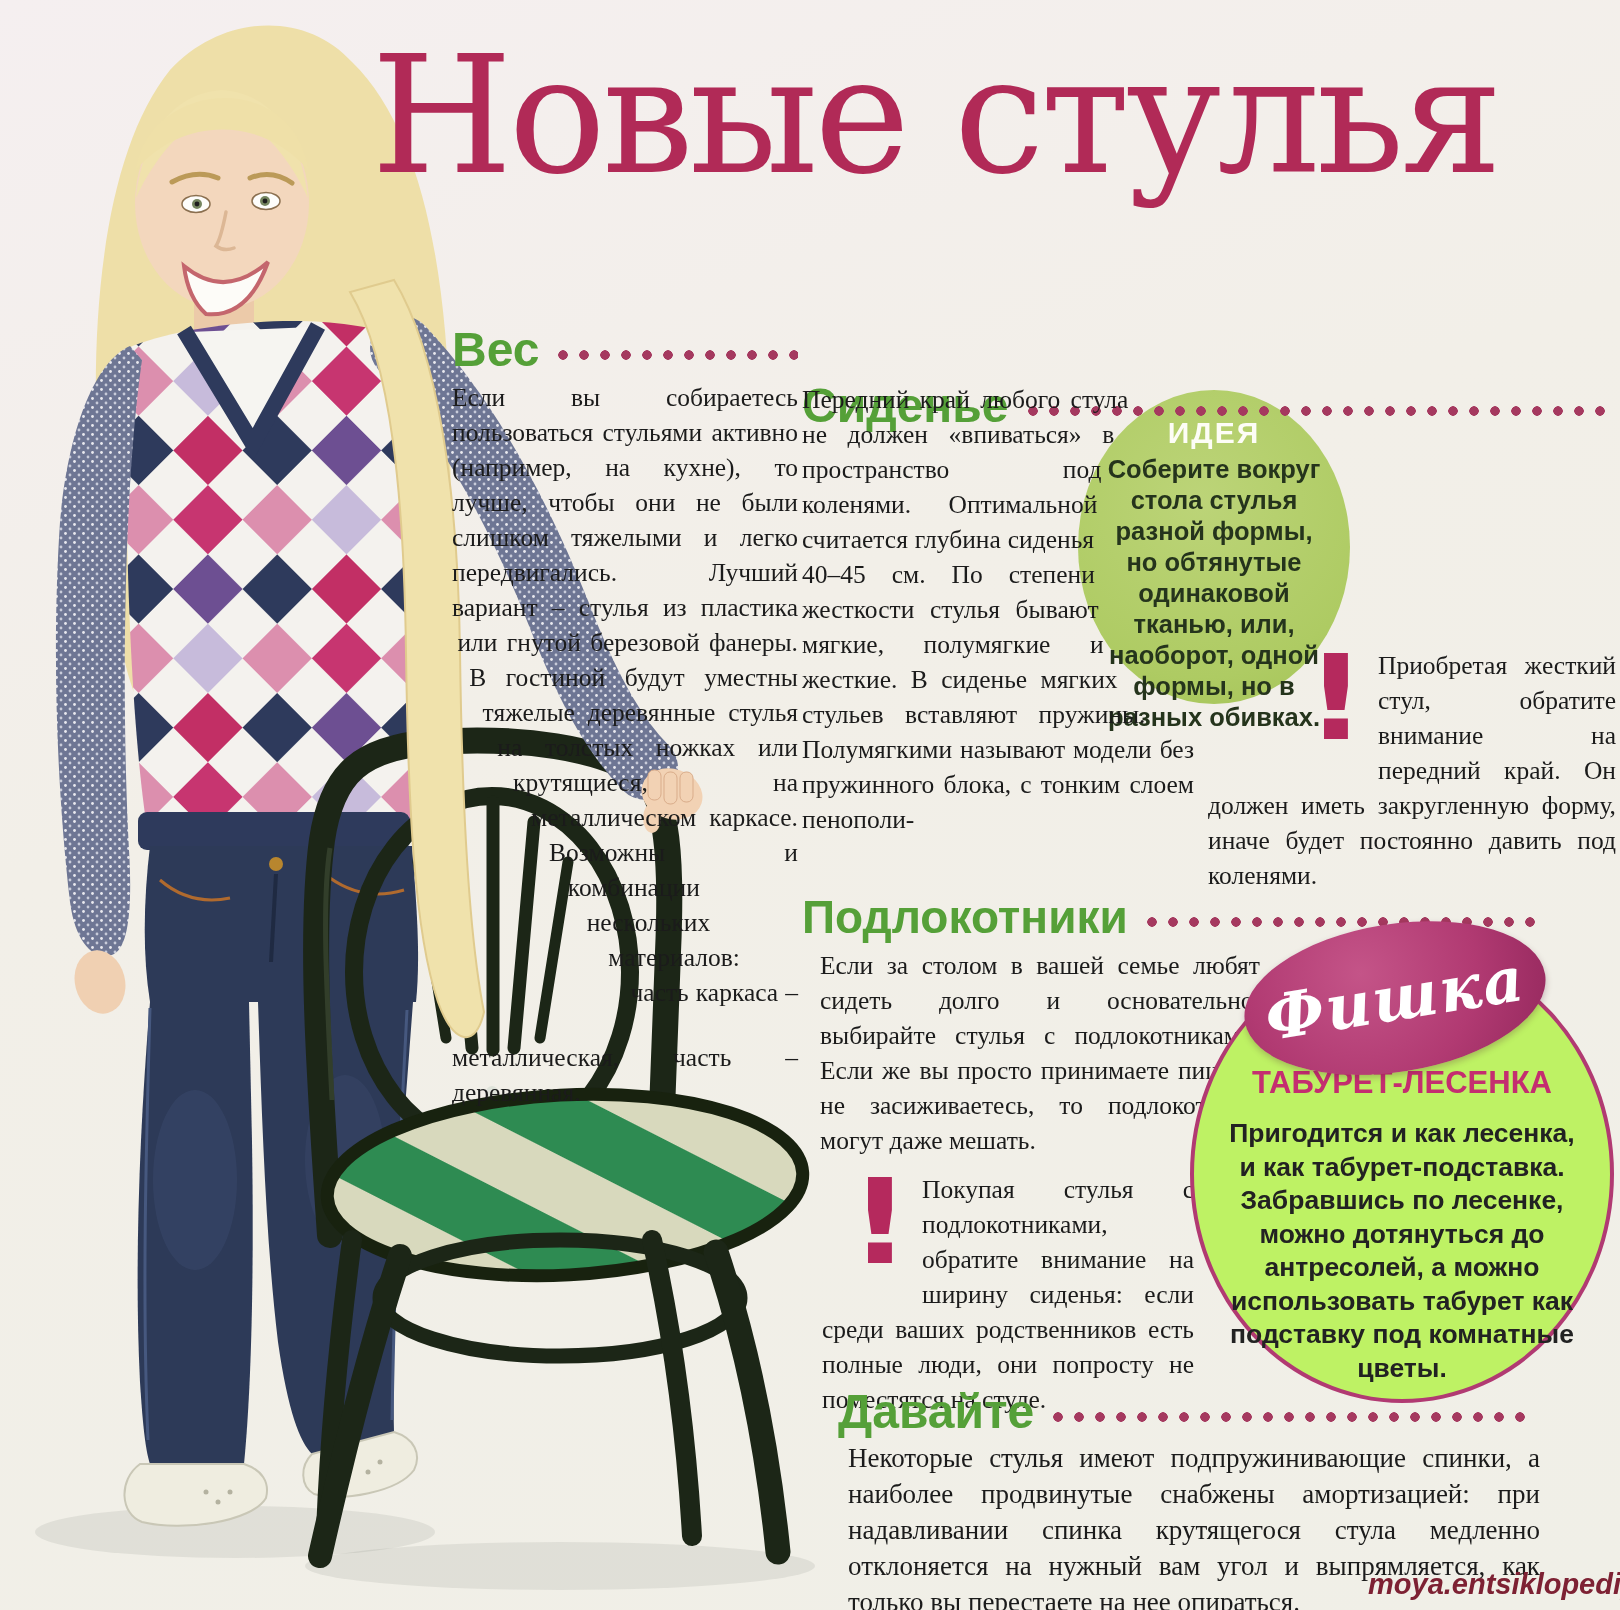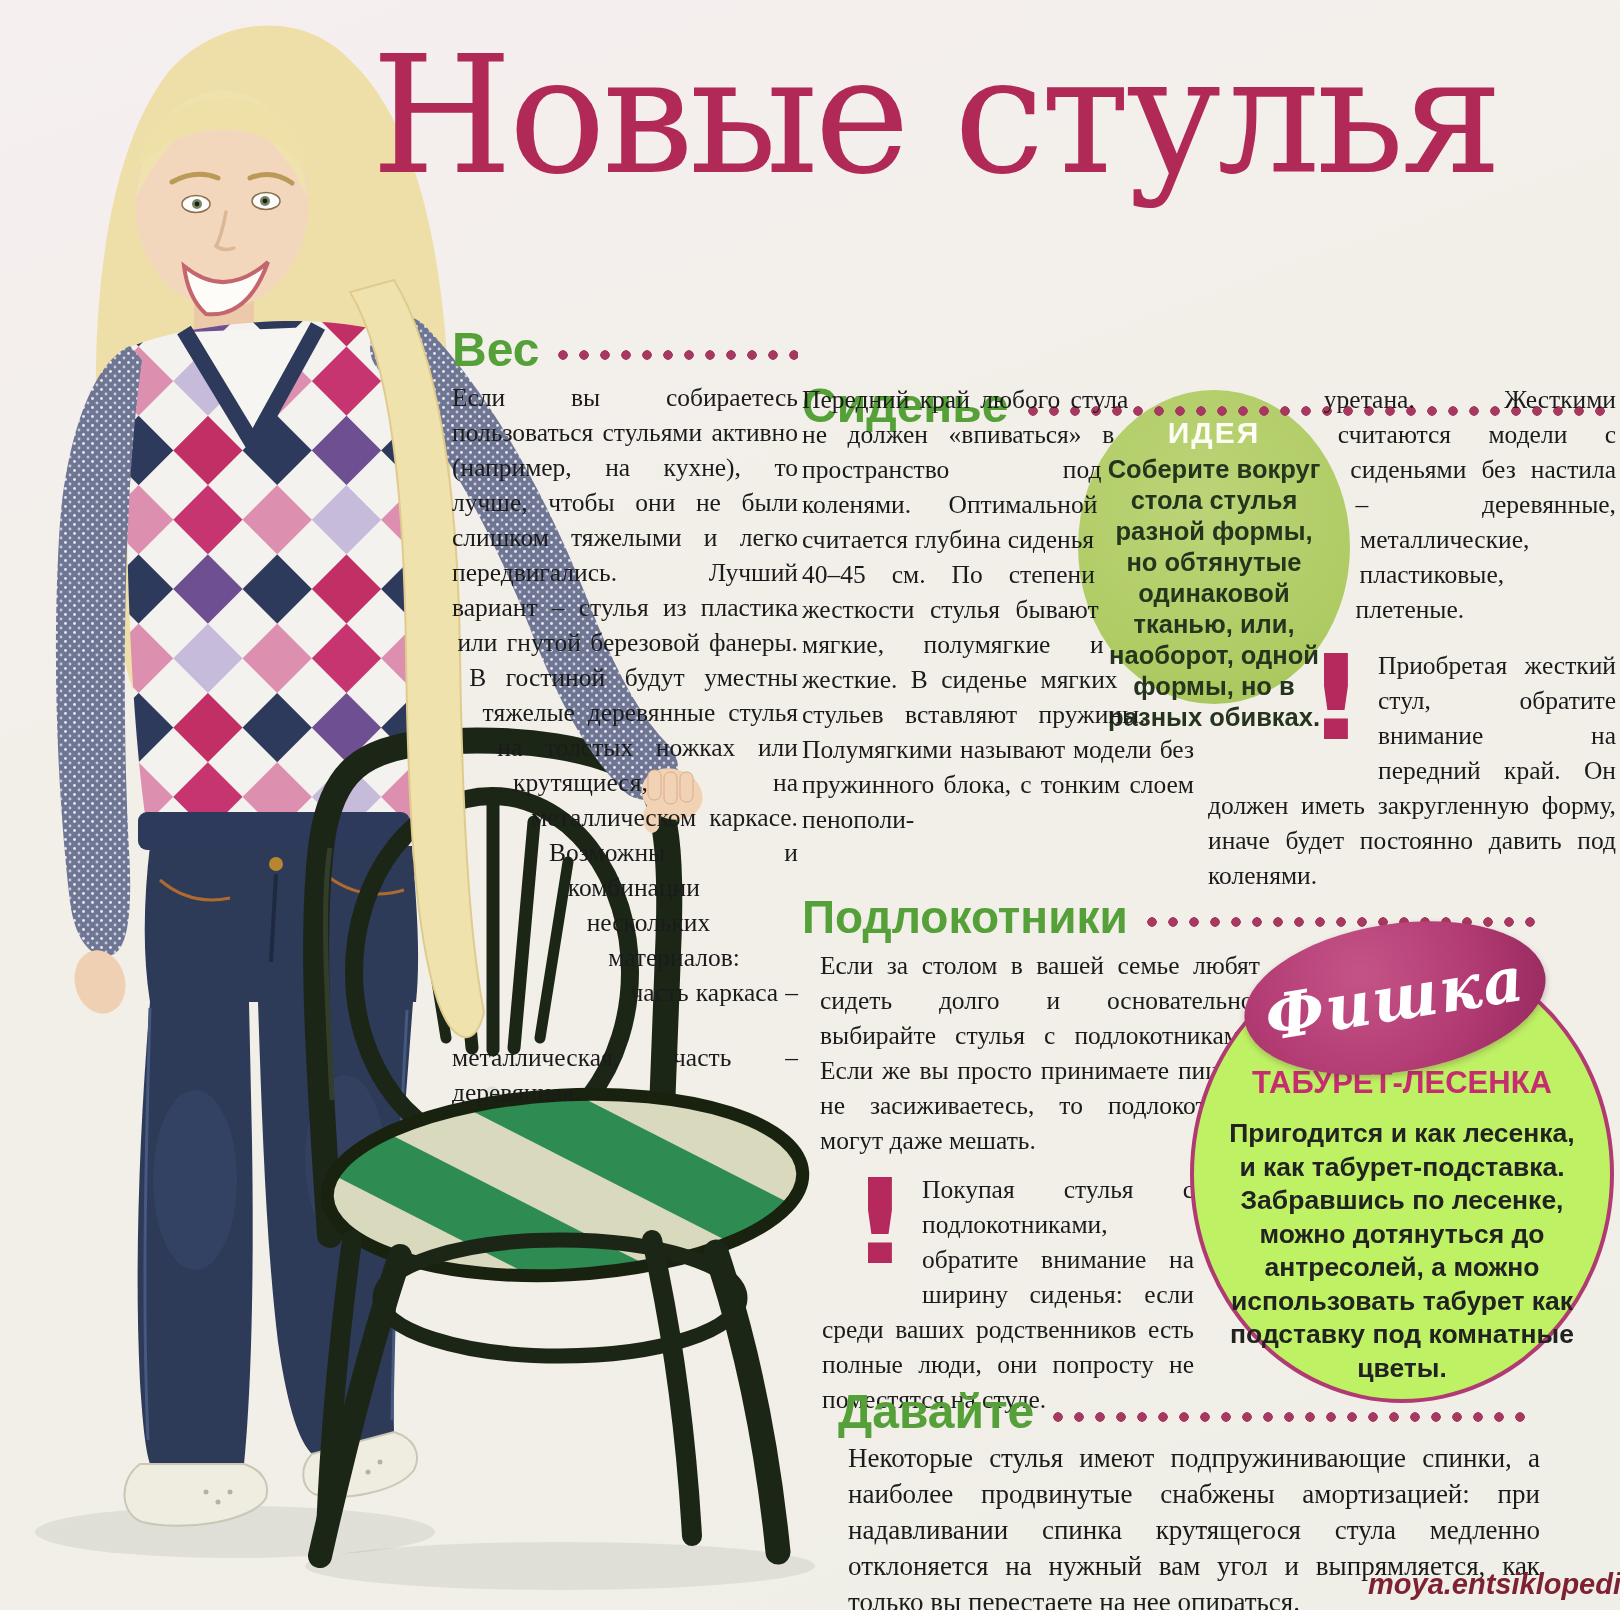--- a/index.html
+++ b/index.html
@@ -237,21 +237,20 @@
   <span>Передний край любого стула не должен «впиваться» в пространство под коленями. Оптимальной считается глубина сиденья 40–45 см. По степени жесткости стулья бывают мягкие, полумягкие и жесткие. В сиденье мягких стульев вставляют пружины. Полумягкими называют модели без пружинного блока, с тонким слоем пенополи-</span>
 </div>
 
 <div class="abs idea">
   <span class="lbl">ИДЕЯ</span>
   <span class="itxt">Соберите вокруг стола стулья разной формы, но обтянутые одинаковой тканью, или, наоборот, одной формы, но в разных обивках.</span>
 </div>
 
 <div class="abs txtlayer btxt" style="left:1272px;top:382px;width:344px;">
   <div class="ur-spacer"></div>
-  <span>уретана. Жесткими считаются модели с сиденьями без настила – деревянные, металлические, пластиковые, плетеные.</span>
 </div>
 
 <div class="abs txtlayer btxt" style="left:1208px;top:648px;width:408px;">
   <div class="bangbox" style="width:170px;height:118px;">
     <span class="bang">!</span>
   </div>
   <span>Приобретая жесткий стул, обратите внимание на передний край. Он должен иметь закругленную форму, иначе будет постоянно давить под коленями.</span>
 </div>
 
 <div class="abs txtlayer hrow" style="left:802px;top:890px;width:738px;">

